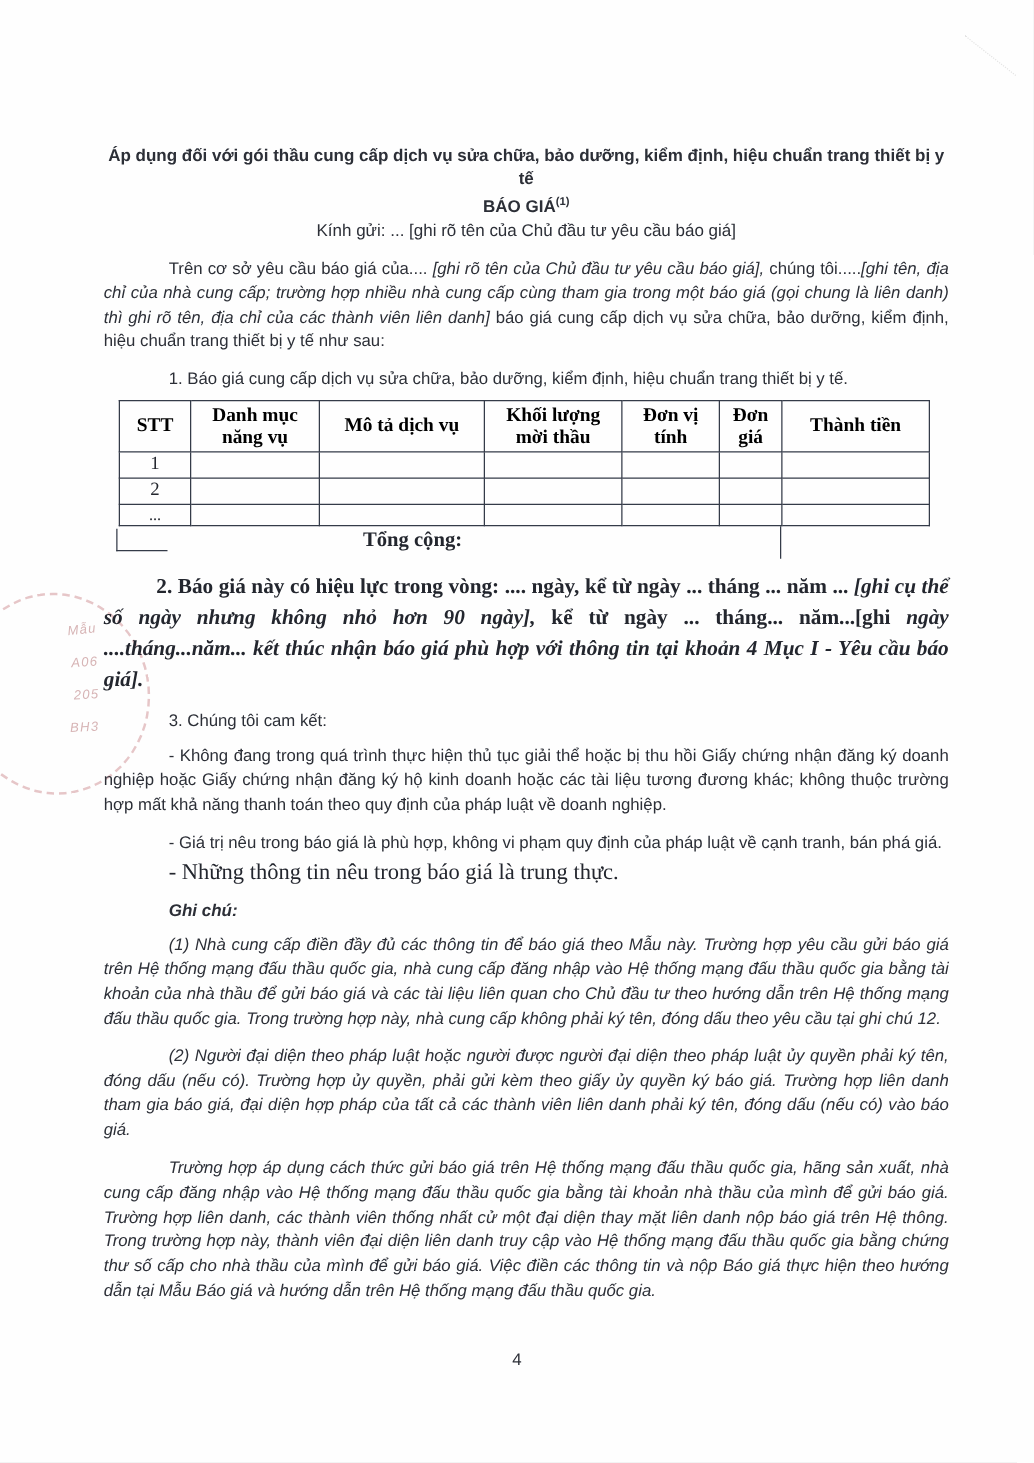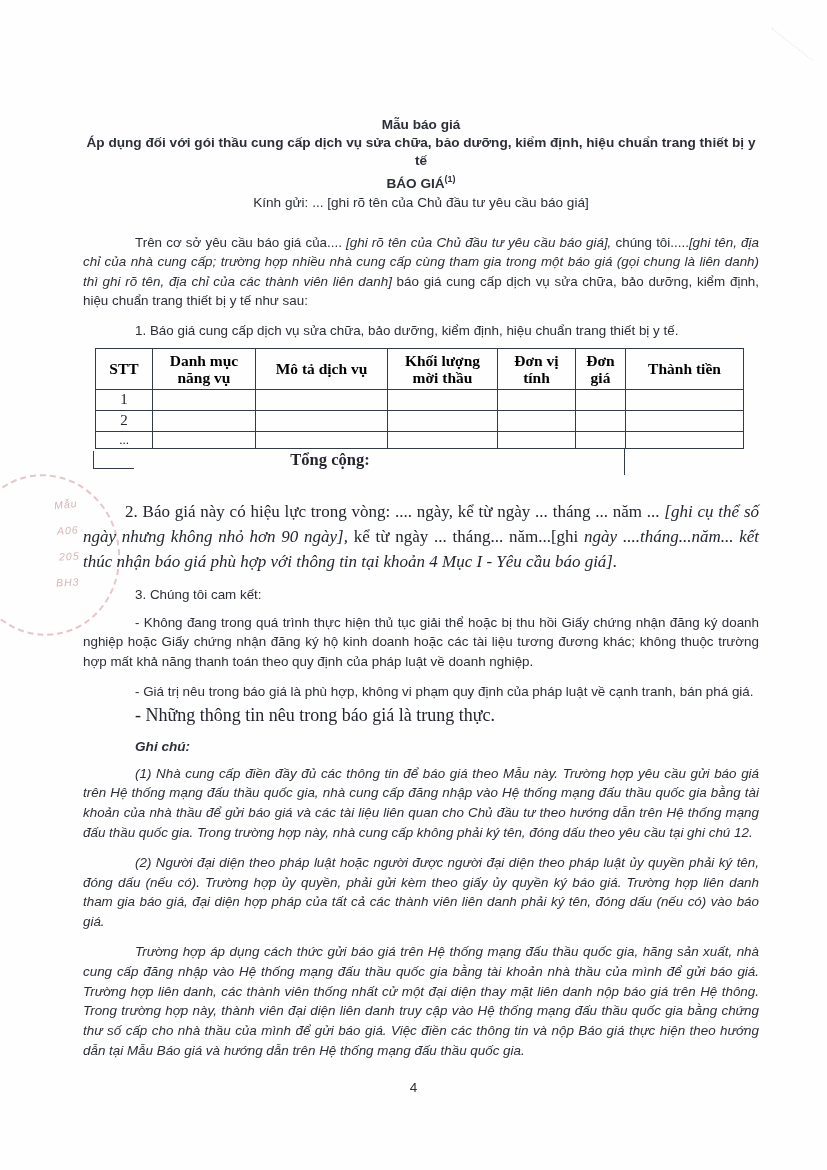--- a/index.html
+++ b/index.html
@@ -9,21 +9,21 @@
     color:#2c2f37;
     font-family:"Liberation Sans","DejaVu Sans",sans-serif;
   }
   .content { position:absolute; left:83px; top:116px; width:676px; }
   .center { text-align:center; }
   .it { font-style:italic; }
 
   .doc-head { font-size:13.6px; line-height:18px; font-weight:bold; }
   .kinh-gui { font-size:13.6px; font-weight:normal; margin-top:2px; }
 
-  .para { font-size:13.4px; line-height:19.5px; text-align:justify; text-indent:52px; margin-top:23px; }
+  .para { font-size:13.4px; line-height:19.5px; text-align:justify; text-indent:52px; margin-top:13px; }
   .item { font-size:13.4px; margin-top:12px; text-indent:52px; }
 
   table.quote {
     margin:10px 0 0 12px; border-collapse:collapse; table-layout:fixed; width:648px;
   }
   table.quote th, table.quote td { border:1.5px solid #343b48; padding:0 3px; }
   table.quote th {
     font-family:"Liberation Serif","DejaVu Serif",serif;
     font-size:15.5px; font-weight:bold; line-height:17px; height:40px; text-align:center;
     color:#000000;
@@ -41,22 +41,23 @@
     font-size:16.5px; font-weight:bold; color:#23262e;
   }
   .total-divider { position:absolute; left:529px; top:0; height:26px; border-left:1.5px solid #343b48; }
   .total-artifact {
     position:absolute; left:-2px; top:2px; width:40px; height:17px;
     border-left:1.5px solid #343b48; border-bottom:1.5px solid #343b48;
   }
 
   .validity {
     font-family:"Liberation Serif","DejaVu Serif",serif;
-    font-size:17px; line-height:25px; text-align:justify; text-indent:42px; margin-top:24px;
+    font-size:17px; line-height:25px; text-align:justify; text-indent:42px; margin-top:9px;
     color:#23262e;
+    font-weight:bold;
   }
   .commit-head { font-size:13.4px; margin-top:13px; text-indent:52px; }
   .bullet { font-size:13.4px; line-height:19.5px; text-align:justify; text-indent:52px; margin-top:11px; }
   .bullet-serif {
     font-family:"Liberation Serif","DejaVu Serif",serif;
     font-size:18px; margin-top:3px; text-indent:52px; color:#23262e;
   }
 
   .sig { margin-top:15px; text-align:center; padding-left:40px; }
   .sig-date { font-size:13.5px; font-style:italic; line-height:18px; }
@@ -91,21 +92,20 @@
   <div class="streak"></div>
 
   <div class="stamp"></div>
   <div class="stamp-frag" style="left:54px; top:498px; transform:rotate(-6deg);">Mẫu</div>
   <div class="stamp-frag" style="left:57px; top:524px; transform:rotate(-4deg);">A06</div>
   <div class="stamp-frag" style="left:59px; top:550px; transform:rotate(-3deg);">205</div>
   <div class="stamp-frag" style="left:56px; top:576px; transform:rotate(-3deg);">BH3</div>
 
   <div class="content">
 
-    <div class="doc-head center">Mẫu báo giá</div>
     <div class="doc-head center">Áp dụng đối với gói thầu cung cấp dịch vụ sửa chữa, bảo dưỡng, kiểm định, hiệu chuẩn trang thiết bị y tế</div>
     <div class="doc-head center"><span>BÁO GIÁ</span><sup>(1)</sup></div>
     <div class="kinh-gui center">Kính gửi: ... [ghi rõ tên của Chủ đầu tư yêu cầu báo giá]</div>
 
     <div class="para"><span>Trên cơ sở yêu cầu báo giá của.... </span><span class="it">[ghi rõ tên của Chủ đầu tư yêu cầu báo giá], </span><span>chúng tôi.....</span><span class="it">[ghi tên, địa chỉ của nhà cung cấp; trường hợp nhiều nhà cung cấp cùng tham gia trong một báo giá (gọi chung là liên danh) thì ghi rõ tên, địa chỉ của các thành viên liên danh] </span><span>báo giá cung cấp dịch vụ sửa chữa, bảo dưỡng, kiểm định, hiệu chuẩn trang thiết bị y tế như sau:</span></div>
 
     <div class="item">1. Báo giá cung cấp dịch vụ sửa chữa, bảo dưỡng, kiểm định, hiệu chuẩn trang thiết bị y tế.</div>
 
     <table class="quote">
       <colgroup>

